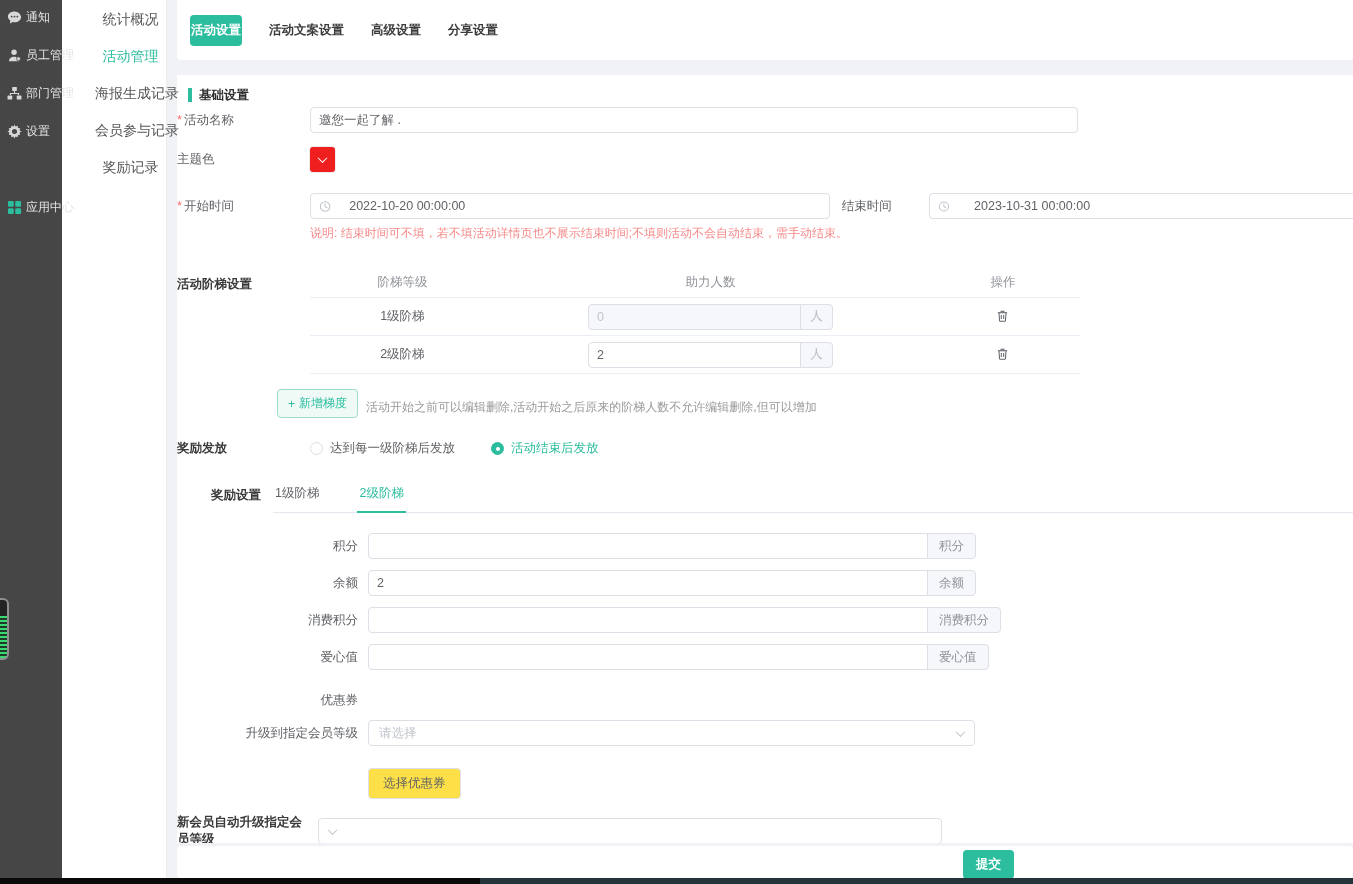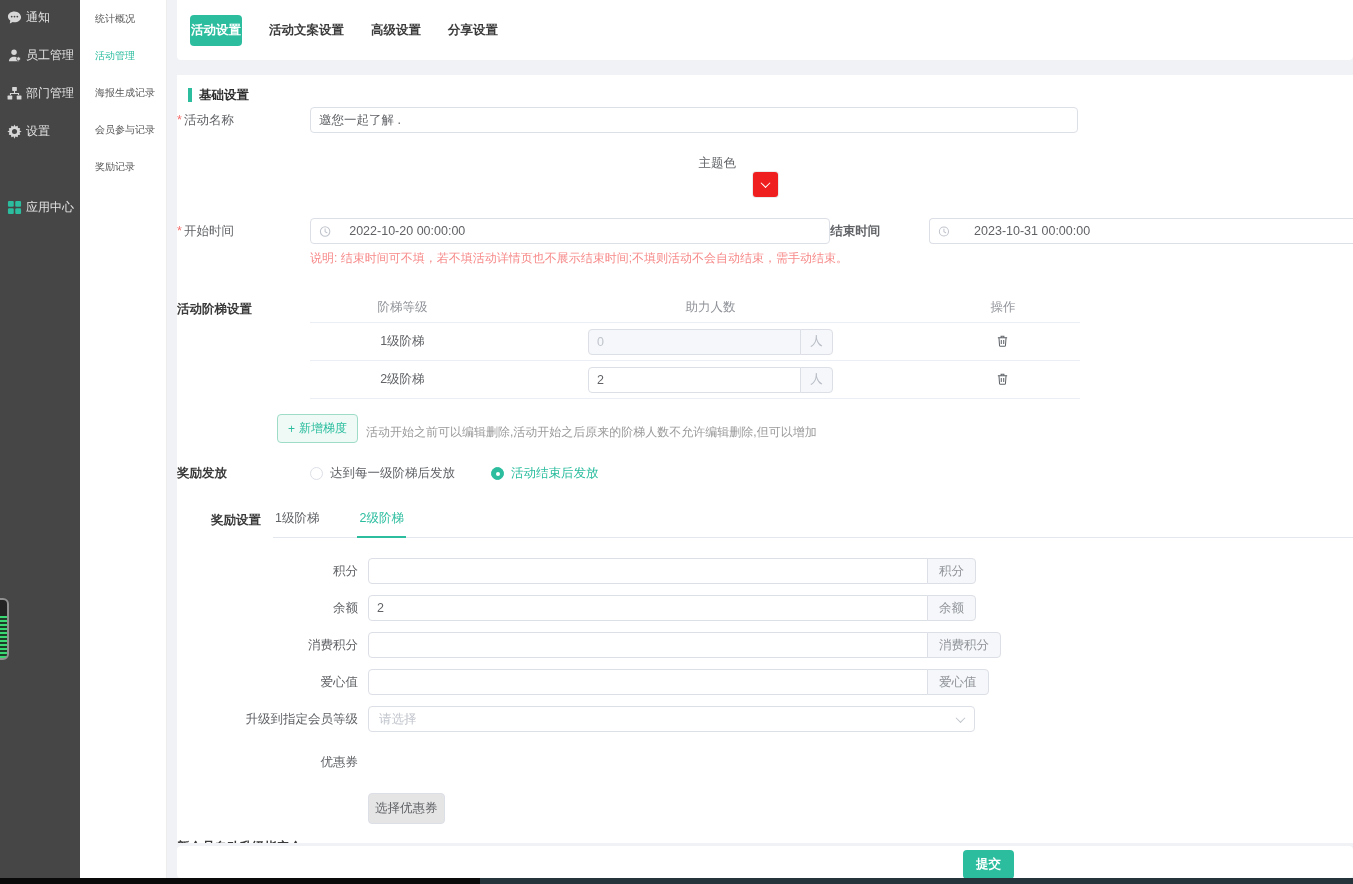--- a/index.html
+++ b/index.html
@@ -1,32 +1,32 @@
 <!DOCTYPE html>
 <html><head>
 <meta charset="utf-8">
 <style>
   * { margin:0; padding:0; box-sizing:border-box; }
   html,body { width:1353px; height:884px; }
   body { font-family:"Liberation Sans", sans-serif; }
   .page { position:relative; width:1353px; height:884px; background:#f0f2f5; overflow:hidden; font-size:12.5px; color:#606266; }
 
   
-  .dark-sidebar { position:absolute; left:0; top:0; width:80px; height:884px; background:#464646; padding-top:6px; z-index:5; }
+  .dark-sidebar { position:absolute; left:0; top:0; width:62px; height:884px; background:#464646; padding-top:6px; z-index:5; }
   .dk-item { display:flex; align-items:center; gap:4px; height:22px; margin-bottom:16px; padding-left:7px; color:#e3e3e3; font-size:12px; white-space:nowrap; cursor:pointer; }
   .dk-item .ic { width:15px; height:15px; flex:none; display:inline-flex; color:#d7d7d7; }
   .dk-item.gap-top { margin-top:54px; }
   .dk-item.green .ic { color:#2bbd9e; }
   .mini-widget { position:absolute; left:-5px; top:598px; width:14px; height:62px; border:2px solid #909090; border-radius:6px;
     background: linear-gradient(#232323 0 16px, rgba(0,0,0,0) 16px),
     repeating-linear-gradient(to bottom, #39d873 0 2px, #1d3b28 2px 4px); }
 
   
   .submenu { position:absolute; left:62px; top:0; width:105px; height:884px; background:#ffffff; border-right:1px solid #ededed; padding-top:8px; z-index:4; }
-  .sm-item { height:22px; line-height:22px; margin-bottom:15px; padding-left:33px; font-size:10px; color:#565656; cursor:pointer; white-space:nowrap; }
+  .sm-item { height:22px; line-height:22px; margin-bottom:15px; padding-left:33px; font-size:14px; color:#565656; cursor:pointer; white-space:nowrap;text-align:center; }
   .sm-item.active { color:#2bbd9e; }
 
   
   .main { position:absolute; left:167px; top:0; right:0; bottom:0; }
   .tab-card { position:absolute; left:10px; top:0; right:0; height:60px; background:#fff; border-radius:0 0 4px 4px; display:flex; align-items:center; padding-left:13px; }
   .tab-btn { background:#2bbd9e; color:#fff; font-size:12.5px; font-weight:bold; padding:7px 1px; border-radius:4px; border:none; cursor:pointer; }
   .tab-plain { font-size:12.5px; font-weight:bold; color:#3b3b3b; margin-left:27px; cursor:pointer; }
 
   .body-card { position:absolute; left:10px; top:75px; right:0; height:768px; background:#fff; border-radius:0; padding-top:12px; overflow:hidden; }
   .section-head { display:flex; align-items:center; gap:7px; margin:0 0 4px 11px; height:16px; }
@@ -40,28 +40,28 @@
   .req { color:#f56c6c; margin-right:2px; }
 
   .inp { height:26px; border:1px solid #dcdfe6; border-radius:4px; background:#fff; display:flex; align-items:center; padding:0 8px; }
   .inp input { border:none; outline:none; width:100%; font-size:12.5px; color:#606266; background:transparent; font-family:inherit; }
   .inp input::placeholder { color:#c0c4cc; }
   .inp.disabled { background:#f5f7fa; }
 
   .name-row { margin-top:4px; }
   .name-row .inp { width:768px; }
 
-  .theme-row { margin-top:22px;flex-direction:column; }
+  .theme-row { margin-top:14px; }
   .color-swatch { width:25px; height:25px; border-radius:3px; display:flex; align-items:center; justify-content:center; cursor:pointer; box-shadow:0 0 0 1px rgba(0,0,0,.08); }
   .chev { width:7px; height:7px; border-right:1.5px solid #c0c4cc; border-bottom:1.5px solid #c0c4cc; transform:rotate(45deg) translate(-1px,-1px); }
   .chev.white { border-color:#fff; }
 
   .time-row { margin-top:21px; }
   .time-inp { width:528px; gap:18px; }
-  .end-lbl { width:100px; text-align:left; padding-right:26px; color:#606266;font-weight:bold; }
+  .end-lbl { width:100px; text-align:center; padding-right:26px; color:#606266; }
   .time-inp2 { width:430px; gap:24px; border-right:none; border-radius:4px 0 0 4px; }
   .note-row { margin-top:6px; padding-left:133px; font-size:12px; color:#f78989; }
 
   
   .ladder-row { margin-top:26px; align-items:flex-start; }
   .ladder-table { width:770px; }
   .lt-head, .lt-tr { display:flex; align-items:center; }
   .lt-head { height:30px; border-bottom:1px solid #ebeef5; color:#909399; }
   .lt-tr { height:38px; border-bottom:1px solid #ebeef5; }
   .lt-c1 { width:24%; text-align:center; }
@@ -101,21 +101,21 @@
   .suffix { flex:none; border:1px solid #dcdfe6; margin-left:-1px; border-radius:0 4px 4px 0; background:#f5f7fa; color:#909399; display:flex; align-items:center; justify-content:center; padding:0 11px; font-size:12.5px; }
 
   .select { height:26px; border:1px solid #dcdfe6; border-radius:4px; background:#fff; display:flex; align-items:center; padding:0 10px; cursor:pointer; }
   .select .txt { flex:1; color:#606266; }
   .select .txt.ph { color:#c0c4cc; }
   .upgrade-row { margin-top:11px; }
   .upgrade-row .select { width:607px; }
 
   .coupon-lbl-row { margin-top:22px; }
   .coupon-btn-row { margin-top:22px; padding-left:191px; }
-  .coupon-btn { background:#e5e5e5; border:1px solid #dcdfe6; border-radius:4px; color:#606266; font-size:12.5px; padding:6px 6px; cursor:pointer; font-family:inherit; }
+  .coupon-btn { background:#fde047; border:1px solid #dcdfe6; border-radius:4px; color:#606266; font-size:12.5px; padding:6px 14px; cursor:pointer; font-family:inherit; }
 
   .newmember-row { margin-top:15px; }
   .newmember-row .lbl { width:137px; padding-right:4px; font-weight:bold; color:#3a3a3a; }
   .newmember-row .select { width:624px; margin-left:4px; }
 
   
   .footer-card { position:absolute; left:10px; top:846px; right:0; height:32px; background:#fff; border-radius:4px; }
   .submit-btn { position:absolute; left:786px; top:4px; background:#2bbd9e; color:#fff; border:none; border-radius:4px; font-size:12.5px; font-weight:bold; padding:6px 13px; cursor:pointer; font-family:inherit; }
   .bottom-strip { position:absolute; left:0; bottom:0; width:1353px; height:6px; background:linear-gradient(to right, #0a0a0a 0 480px, #25333a 480px 100%); z-index:10; }
 
@@ -359,31 +359,31 @@
       <div class="row rfield-row">
         <div class="lbl-wide">爱心值</div>
         <div class="igroup2">
           <div class="inp">
             <input type="text" value="" style="">
           </div>
           <div class="suffix">爱心值</div>
         </div>
       </div>
 
+      <div class="row coupon-lbl-row">
+        <div class="lbl-wide">优惠券</div>
+      </div>
+
       <div class="row upgrade-row">
         <div class="lbl-wide">升级到指定会员等级</div>
         <div class="select">
           <span class="txt ph">请选择</span>
           <span class="chev"></span>
         </div>
       </div>
-
-      <div class="row coupon-lbl-row">
-        <div class="lbl-wide">优惠券</div>
-      </div>
       <div class="row coupon-btn-row">
         <button class="coupon-btn">选择优惠券</button>
       </div>
 
       <div class="row newmember-row">
         <div class="lbl">新会员自动升级指定会员等级</div>
         <div class="select">
           <span class="chev"></span>
         </div>
       </div>

